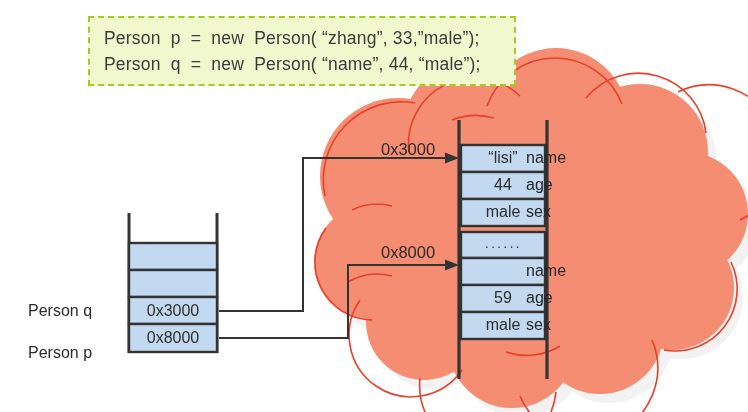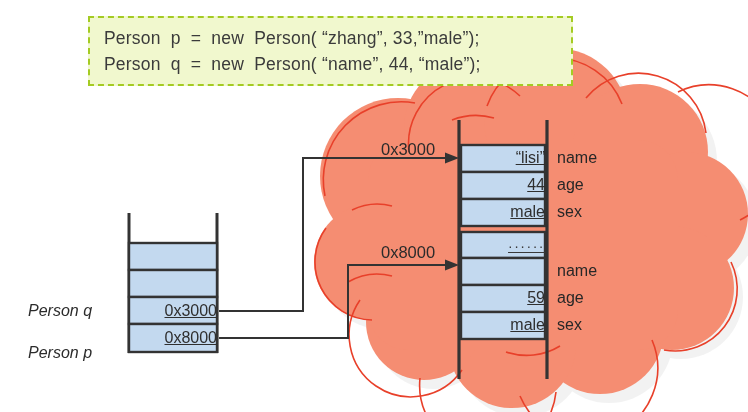--- a/index.html
+++ b/index.html
@@ -8,21 +8,21 @@
     background:#ffffff;
     font-family:"Liberation Sans","DejaVu Sans",sans-serif;
     overflow:hidden;
     position:relative;
   }
   #stage{position:absolute;left:0;top:0;width:748px;height:412px;}
 
   
   .code-box{
     position:absolute;
-    left:88px; top:16px; width:485px; height:70px;
+    left:88px; top:16px; width:428px; height:70px;
     background:#F1F8CE;
     border:2px dashed #A4CB23;
     box-sizing:border-box;
   }
   .code-line{
     position:absolute;
     left:14px;
     font-size:17.5px;
     color:#3b3b3b;
     letter-spacing:0.2px;
@@ -35,40 +35,38 @@
   
   svg.layer{position:absolute;left:0;top:0;width:748px;height:412px;}
 
   
   .lbl{
     position:absolute;
     font-size:16px;
     color:#2b2b2b;
     white-space:nowrap;
     font-family:"Liberation Sans","DejaVu Sans",sans-serif;
-    font-style:italic;
   }
   .celltext{
     position:absolute;
     font-size:16px;
     color:#2f2f2f;
-    text-align:right;
+    text-align:center;
     white-space:nowrap;
     font-family:"Liberation Sans","DejaVu Sans",sans-serif;
-    text-decoration:underline;
   }
   .addrlbl{
     position:absolute;
     font-size:16.5px;
     color:#2b2b2b;
     white-space:nowrap;
   }
   .fieldlbl{
     position:absolute;
-    left:557px;
+    left:526px;
     font-size:16px;
     color:#272727;
     white-space:nowrap;
     text-align:center;
   }
   .dots{
     letter-spacing:1.5px;
     font-size:14px;
     color:#3a3a3a;
   }

